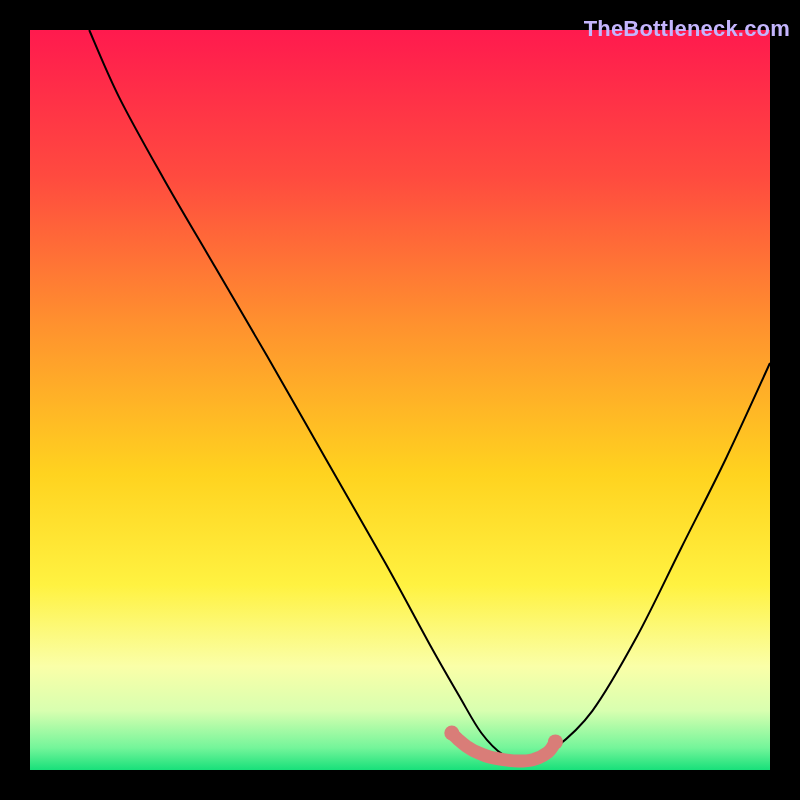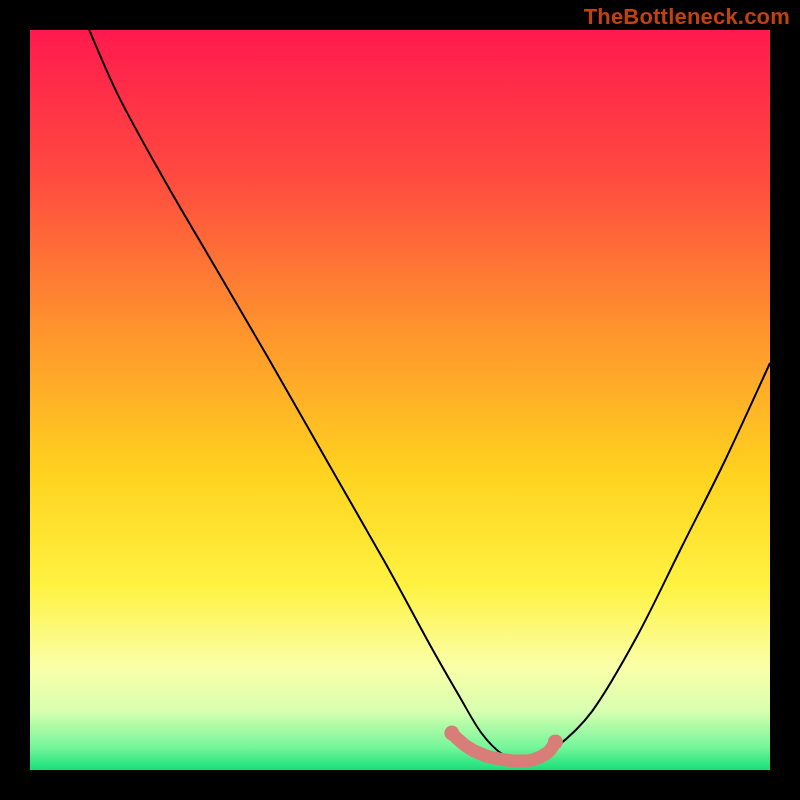--- a/index.html
+++ b/index.html
@@ -11,23 +11,23 @@
     overflow: hidden;
     font-family: Arial, Helvetica, sans-serif;
   }
   #stage {
     position: relative;
     width: 800px;
     height: 800px;
   }
   #watermark {
     position: absolute;
-    top: 4px;
+    top: 16px;
     right: 10px;
-    color: #c2410c;
+    color: #c4b5fd;
     font-size: 22px;
     font-weight: 600;
     letter-spacing: 0.2px;
     user-select: none;
   }
   svg {
     position: absolute;
     left: 0;
     top: 0;
   }

